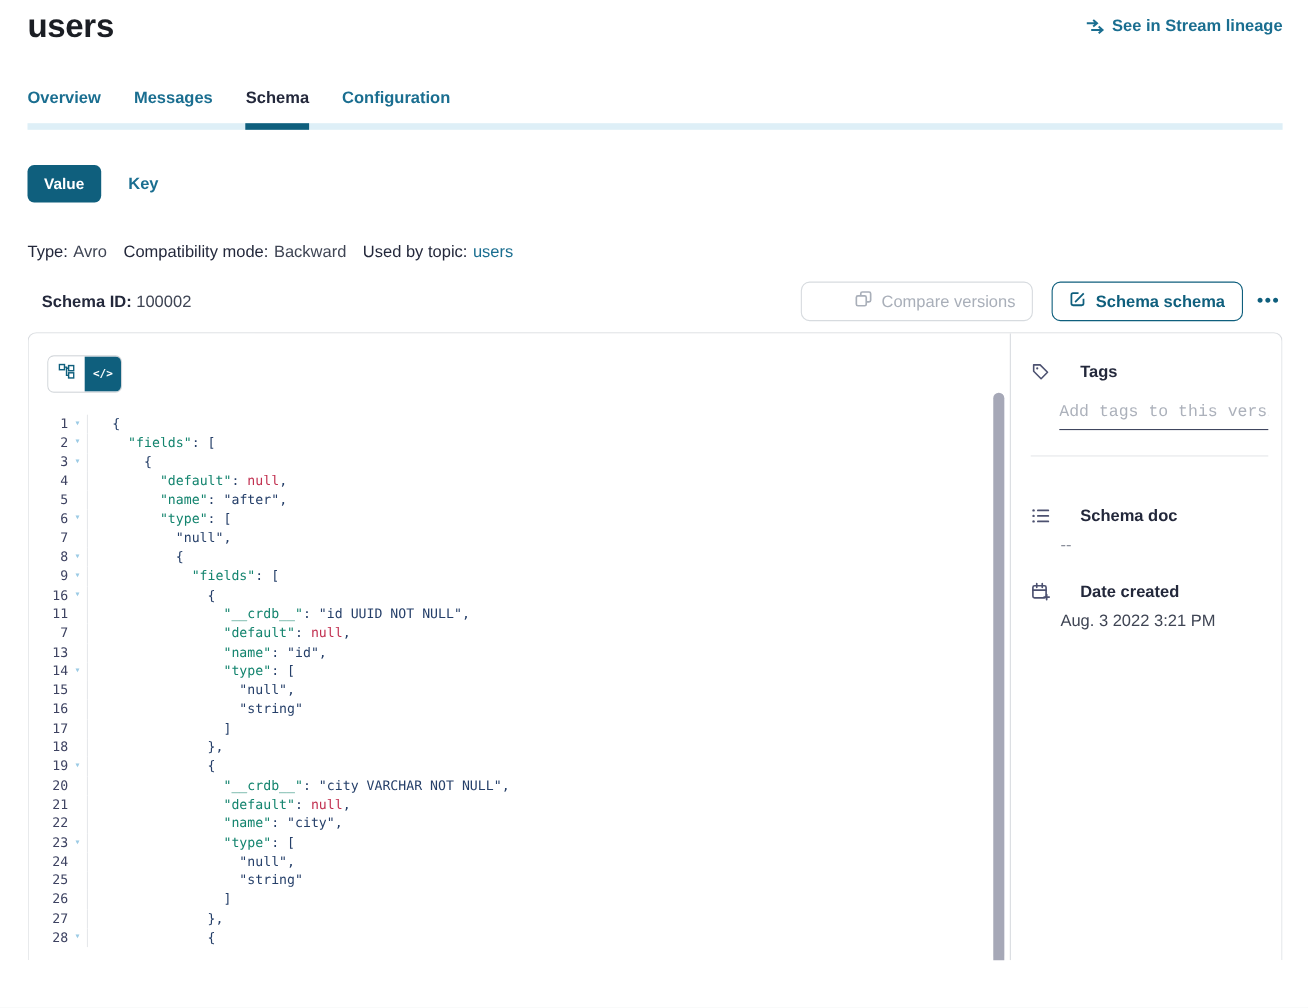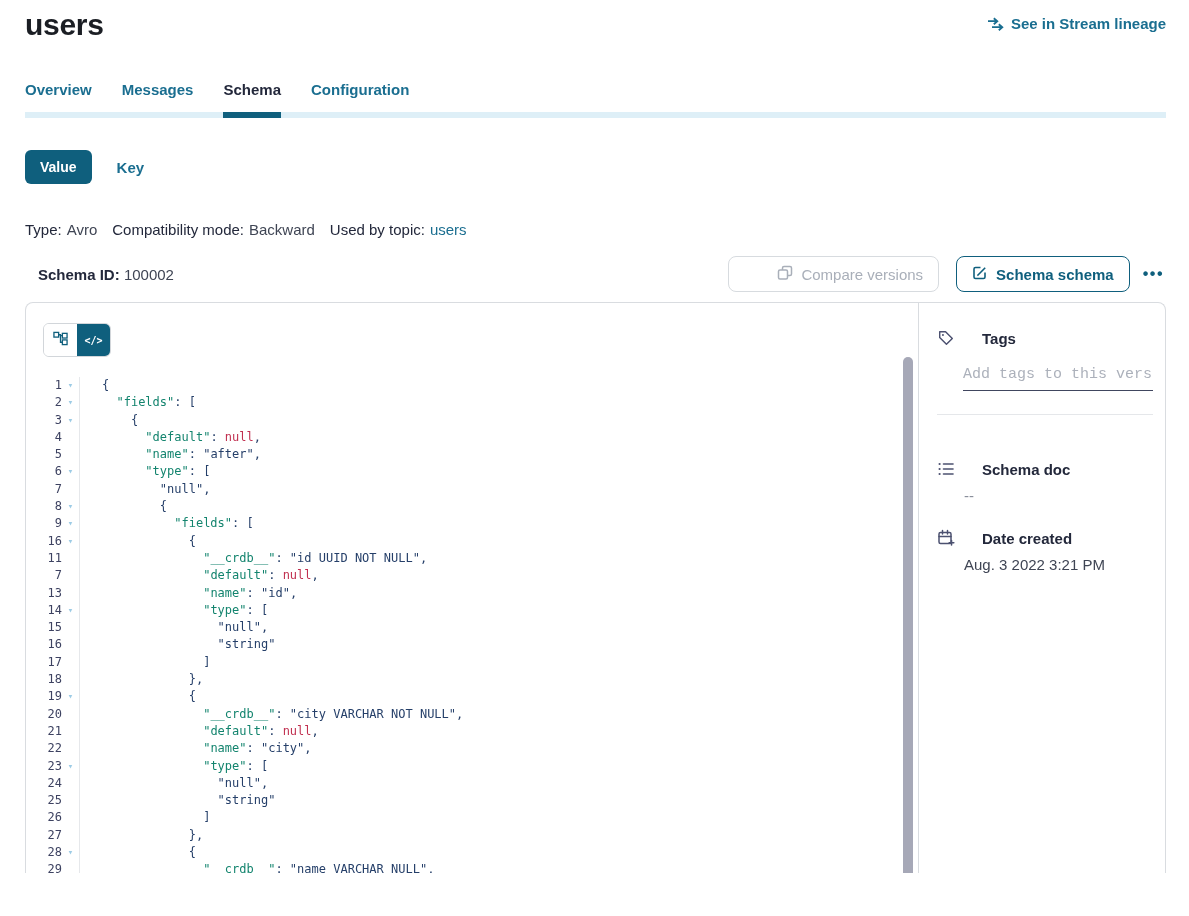--- a/index.html
+++ b/index.html
@@ -336,25 +336,20 @@
           <div class="code-row">
             <span class="ln">27</span>
             <span class="fold"></span>
             <span class="code-text">            },</span>
           </div>
           <div class="code-row">
             <span class="ln">28</span>
             <span class="fold">▾</span>
             <span class="code-text">            {</span>
           </div>
-          <div class="code-row">
-            <span class="ln">29</span>
-            <span class="fold"></span>
-            <span class="code-text">              <span class="tk">"__crdb__"</span>: <span class="ts">"name VARCHAR NULL"</span>,</span>
-          </div>
         </div>
 
       <div class="scrollbar">
         <div class="scroll-thumb"></div>
       </div>
     </div>
 
     <div class="sidebar">
       <div class="sb-head">
         <span>

